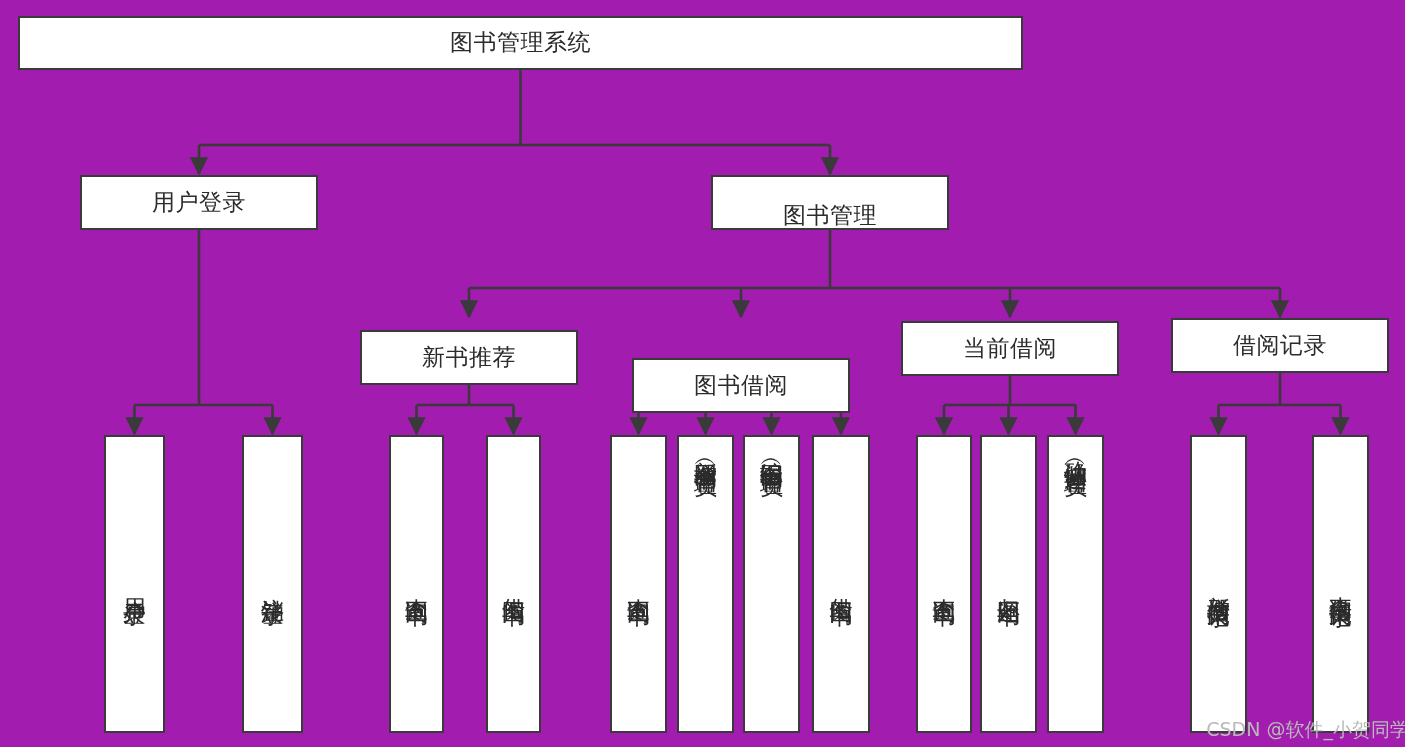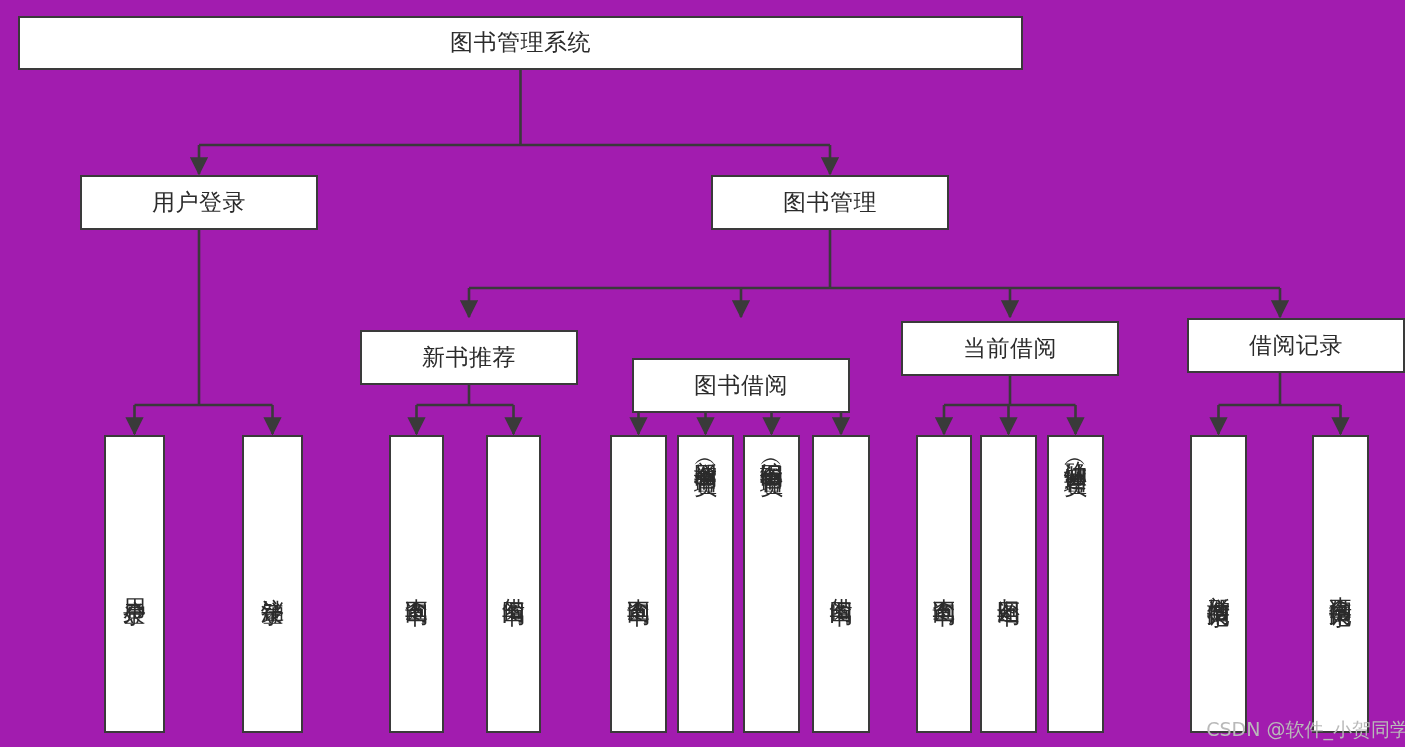--- a/index.html
+++ b/index.html
@@ -119,33 +119,33 @@
       </g>
   </svg>
 
   <div id="nodes-layer">
       <div class="node-box" style="left: 18px; top: 16px; width: 1005px; height: 54px;">
         <span class="node-label-h">图书管理系统</span>
       </div>
       <div class="node-box" style="left: 80px; top: 175px; width: 238px; height: 55px;">
         <span class="node-label-h">用户登录</span>
       </div>
-      <div class="node-box" style="left: 711px; top: 175px; width: 238px; height: 55px;">
+      <div class="node-box" style="left: 711px; top: 175px; width: 238px; height: 55px; align-items: flex-end;">
         <span class="node-label-h">图书管理</span>
       </div>
       <div class="node-box" style="left: 360px; top: 318px; width: 218px; height: 55px; margin-top: 12px;">
         <span class="node-label-h">新书推荐</span>
       </div>
       <div class="node-box" style="left: 632px; top: 318px; width: 218px; height: 55px; margin-top: 40px;">
         <span class="node-label-h">图书借阅</span>
       </div>
       <div class="node-box" style="left: 901px; top: 321px; width: 218px; height: 55px; justify-content: center;">
         <span class="node-label-h">当前借阅</span>
       </div>
-      <div class="node-box" style="left: 1171px; top: 318px; width: 218px; height: 55px; margin-left: 16px;">
+      <div class="node-box" style="left: 1171px; top: 318px; width: 218px; height: 55px;">
         <span class="node-label-h">借阅记录</span>
       </div>
       <div class="node-box leaf center-v" style="left: 104px; top: 435px; width: 61px; height: 298px;">
         <span class="node-label-v">用户登录</span>
       </div>
       <div class="node-box leaf center-v" style="left: 242px; top: 435px; width: 61px; height: 298px;">
         <span class="node-label-v">注销登录</span>
       </div>
       <div class="node-box leaf center-v" style="left: 389px; top: 435px; width: 55px; height: 298px;">
         <span class="node-label-v">查询图书</span>

